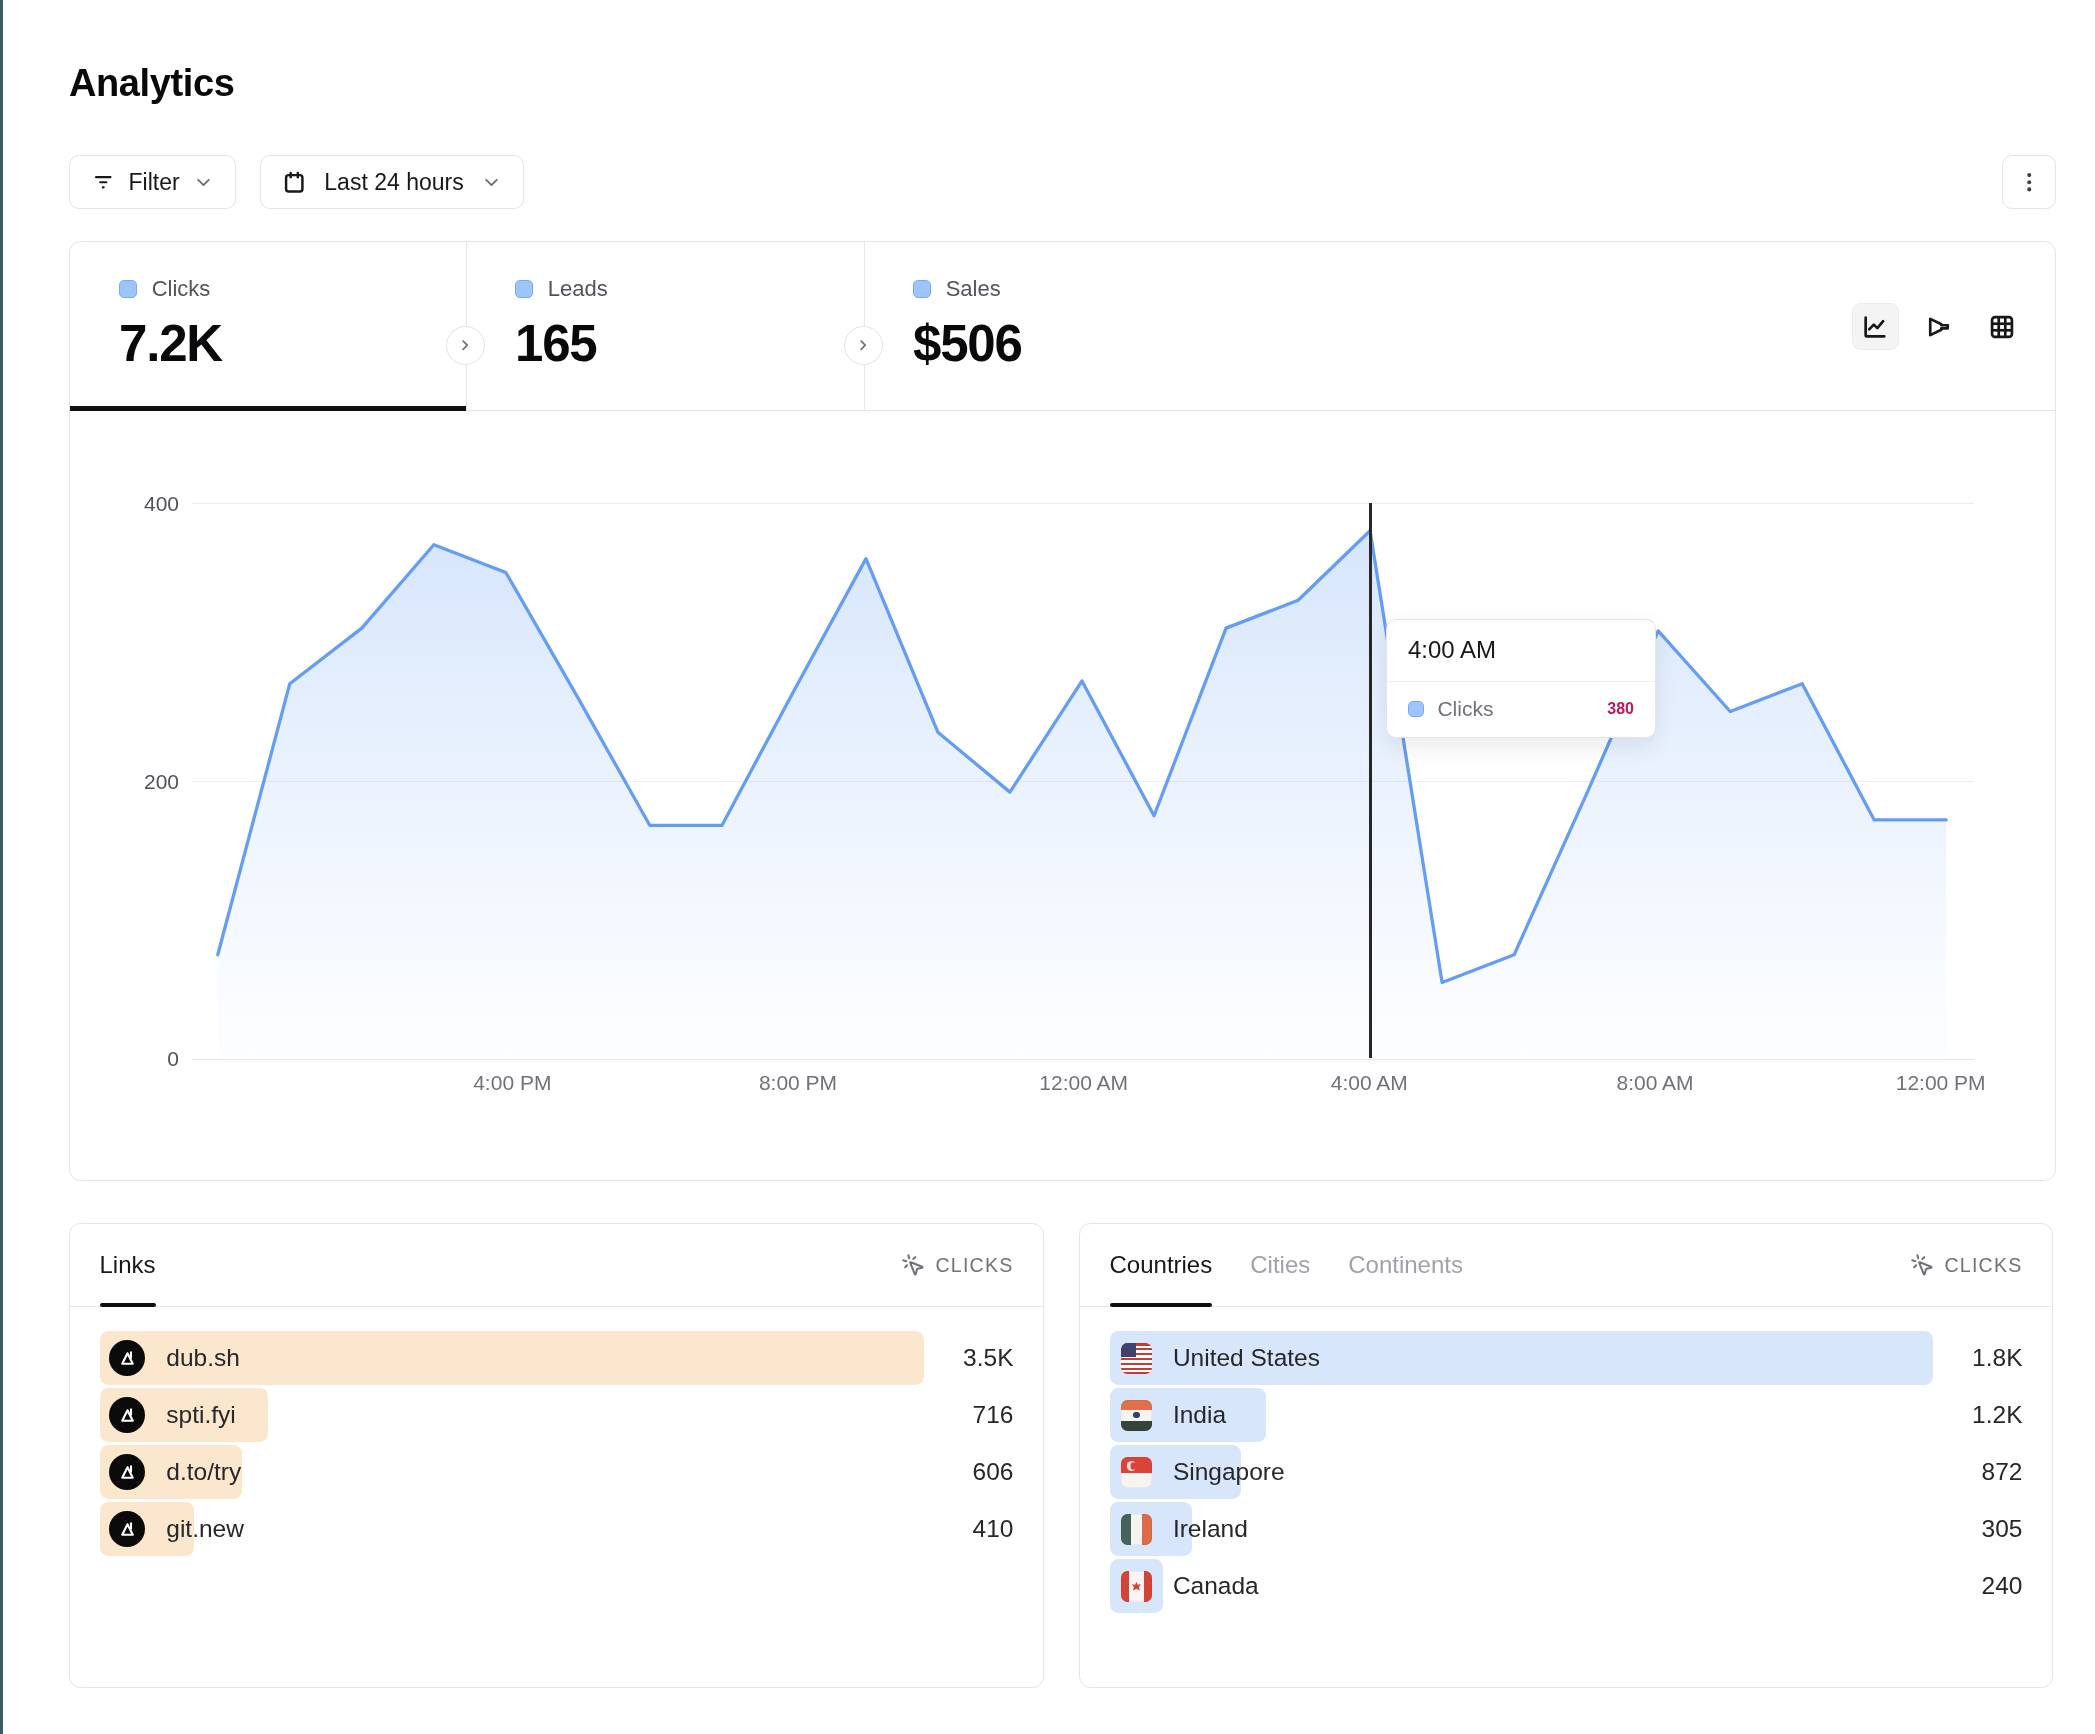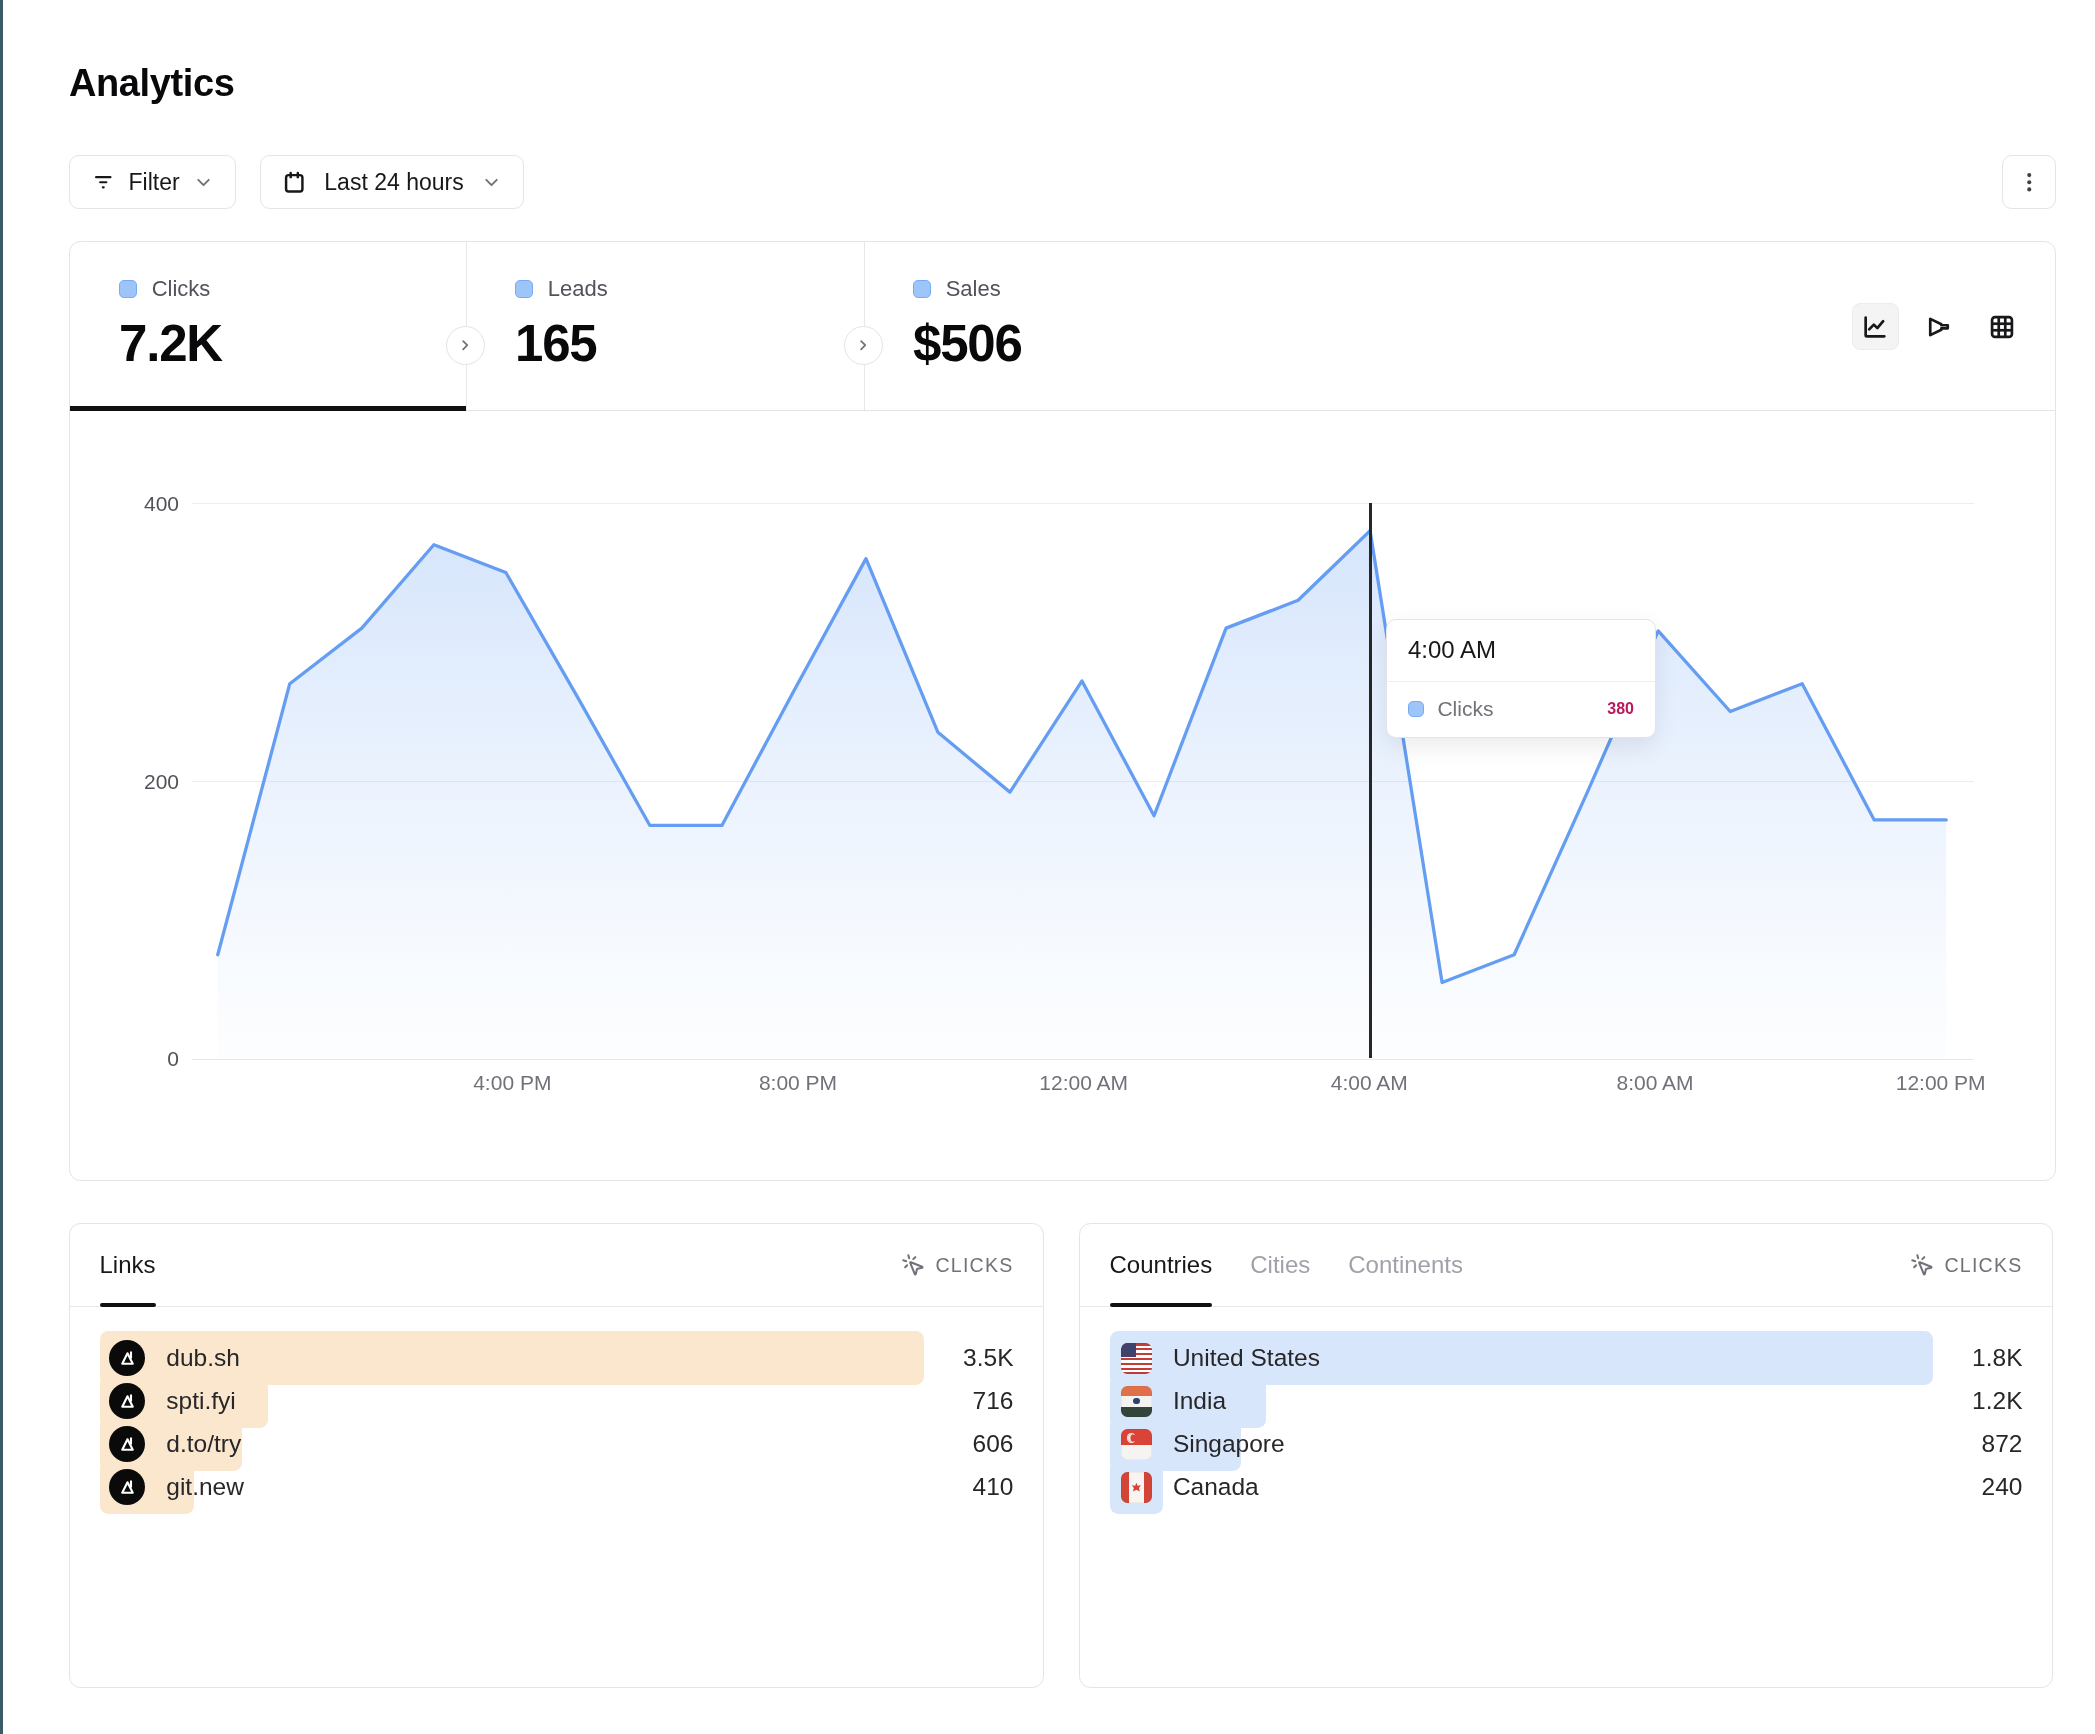--- a/index.html
+++ b/index.html
@@ -63,21 +63,21 @@
   .links-panel { left:69px; width:975px; }
   .countries-panel { left:1079px; width:974px; }
   .panel-header { position:relative; display:flex; align-items:center; height:83px; padding:0 29.5px; border-bottom:0.8px solid #e8e8ea; }
   .panel-tabs { display:flex; gap:38px; align-items:flex-end; flex:1; }
   .panel-tab { position:relative; font-size:24px; color:#a1a1aa; height:83px; display:flex; align-items:center; cursor:pointer; }
   .panel-tab.active { color:#18181b; font-weight:500; }
   .panel-tab.active .tab-underline { position:absolute; left:0; bottom:-0.8px; height:4.1px; width:100%; background:#111113; border-radius:2.5px; }
   .metric { display:flex; align-items:center; gap:9.8px; color:#71717a; }
   .metric-label { font-size:19.6px; letter-spacing:1.2px; }
   .panel-body { padding:33px 29.5px 0 29.5px; }
-  .row { position:relative; display:flex; align-items:center; height:36px; margin-bottom:7px; cursor:pointer; }
+  .row { position:relative; display:flex; align-items:center; height:36px; margin-bottom:21px; cursor:pointer; }
   .bar-zone { position:relative; flex:1; height:54px; display:flex; align-items:center; }
   .bar { position:absolute; left:0; top:0; bottom:0; border-radius:8.2px; }
   .links-bar { background:#fbe7cd; }
   .countries-bar { background:#d8e6fb; }
   .row-content { position:relative; z-index:1; display:flex; align-items:center; gap:21px; padding-left:9.8px; }
   .row-label { font-size:24.5px; color:#27272a; }
   .row-value { width:90px; text-align:right; font-size:24.5px; font-weight:500; color:#27272a; font-variant-numeric:tabular-nums; }
   .avatar { width:36px; height:36px; border-radius:50%; background:#0a0a0a; color:#fff; display:flex; align-items:center; justify-content:center; }
   .flag { width:31px; height:31px; border-radius:6.5px; position:relative; overflow:hidden; box-shadow:inset 0 0 0 0.8px rgba(0,0,0,.06); flex:0 0 auto; margin-left:1.6px; }
   .flag-us { background:repeating-linear-gradient(180deg,#c43c35 0 2.5px,#fff 2.5px 4.9px); }
@@ -388,20 +388,30 @@
         <div class="bar-zone">
           <div class="bar countries-bar" style="width: 16%;"></div>
           <div class="row-content">
             <span class="flag flag-sg"></span>
             <span class="row-label">Singapore</span>
           </div>
         </div>
         <span class="row-value">872</span>
       </div>
 
+      <div class="row">
+        <div class="bar-zone">
+          <div class="bar countries-bar" style="width: 10%;"></div>
+          <div class="row-content">
+            <span class="flag flag-ie"></span>
+            <span class="row-label">Ireland</span>
+          </div>
+        </div>
+        <span class="row-value">305</span>
+      </div>
 
       <div class="row">
         <div class="bar-zone">
           <div class="bar countries-bar" style="width: 6.5%;"></div>
           <div class="row-content">
             <span class="flag flag-ca"></span>
             <span class="row-label">Canada</span>
           </div>
         </div>
         <span class="row-value">240</span>

